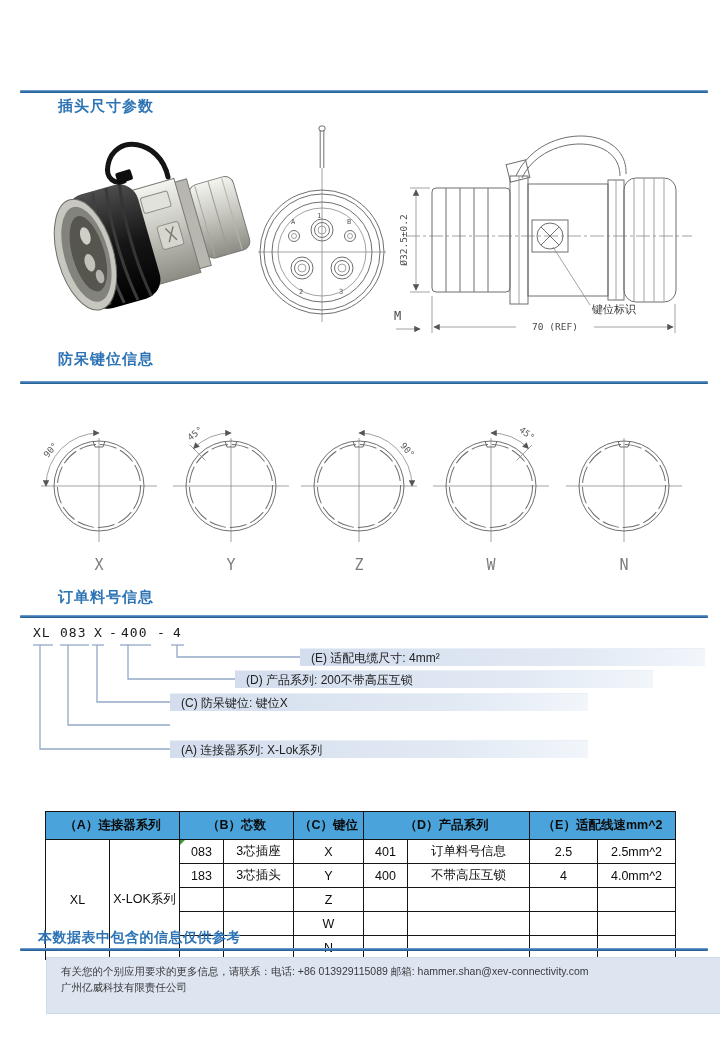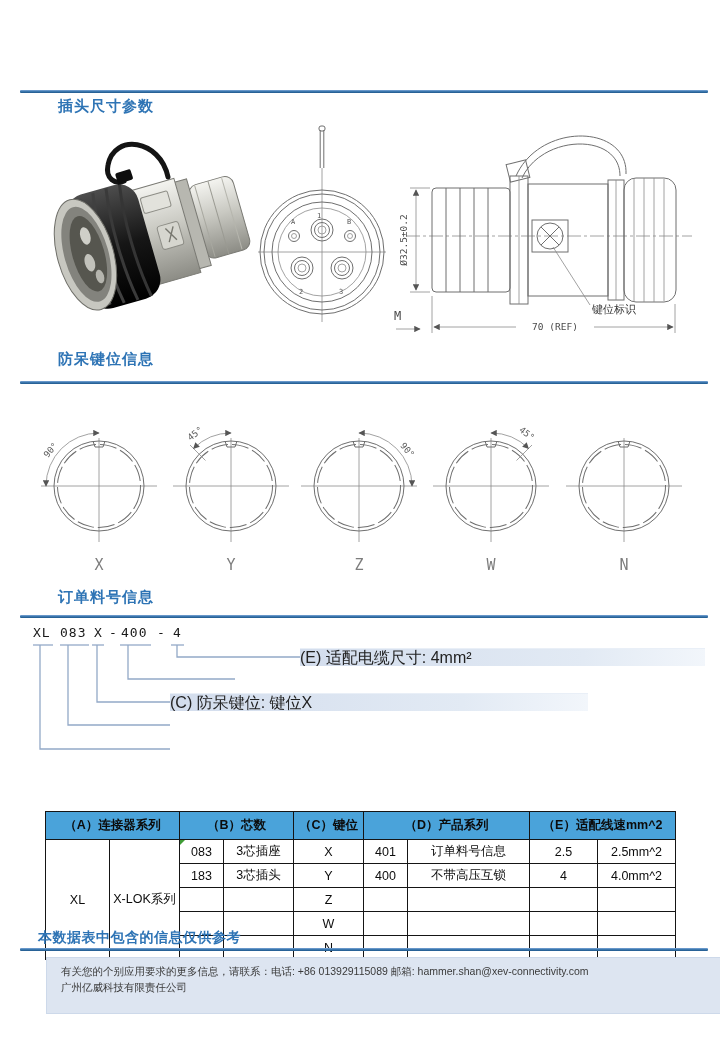--- a/index.html
+++ b/index.html
@@ -14,22 +14,22 @@
   .cad{stroke:#6f6f6f;fill:none;stroke-width:1;}
   .cadthin{stroke:#8a8a8a;fill:none;stroke-width:.8;}
   .dimtxt{fill:#4a4a4a;font-size:9.5px;}
   .cjk{font-family:"Liberation Sans","DejaVu Sans",sans-serif;}
   .keylabel{fill:#7d7d7d;font-size:15px;}
   .angletxt{fill:#5a5a5a;font-size:9px;}
   
   .pn{position:absolute;left:0;top:622px;width:720px;height:160px;}
   .pn .code{position:absolute;top:3px;font-family:"DejaVu Sans Mono","Liberation Mono",monospace;
             font-size:13px;color:#1a1a1a;letter-spacing:1px;}
-  .bar{position:absolute;height:18px;line-height:18px;font-size:16px;color:#222;
-       padding-left:0;box-sizing:border-box;
+  .bar{position:absolute;height:18px;line-height:18px;font-size:12px;color:#222;
+       padding-left:11px;box-sizing:border-box;
        background:linear-gradient(to right,#d3dded,#e2eaf4 70%,#f2f6fb);
        border-top:1px solid #e9eff7;}
   
   table.spec{position:absolute;left:45px;top:779px;width:630px;border-collapse:collapse;
              font-size:12.5px;color:#0c0c0c;table-layout:fixed;margin-top:32px;}
   table.spec th,table.spec td{border:1.6px solid #151515;text-align:center;vertical-align:middle;
              padding:0;overflow:hidden;}
   table.spec th{background:#4aa3da;font-weight:bold;height:27px;}
   table.spec td{height:23px;}
   td.flag{position:relative;}
@@ -247,21 +247,23 @@
         <line x1="120" y1="23" x2="151" y2="23"></line>
         <line x1="171" y1="23" x2="184" y2="23"></line>
         <polyline points="177,23 177,35 300,35"></polyline>
         <polyline points="128,23 128,57 235,57"></polyline>
         <polyline points="97,23 97,80 170,80"></polyline>
         <polyline points="68,23 68,103 170,103"></polyline>
         <polyline points="40,23 40,127 170,127"></polyline>
       </g>
     </svg>
     <div class="bar" style="left:300px;top:26px;width:405px">(E) 适配电缆尺寸: 4mm²</div>
+    <div class="bar" style="left:235px;top:48px;width:418px">(D) 产品系列: 200不带高压互锁</div>
     <div class="bar" style="left:170px;top:71px;width:418px">(C) 防呆键位: 键位X</div>
+    <div class="bar" style="left:170px;top:118px;width:418px">(A) 连接器系列: X-Lok系列</div>
   </div>
 
   <table class="spec">
     <colgroup>
       <col style="width:64px">
         <col style="width:70px">
         <col style="width:44px">
         <col style="width:70px">
       <col style="width:70px">
         <col style="width:44px">

